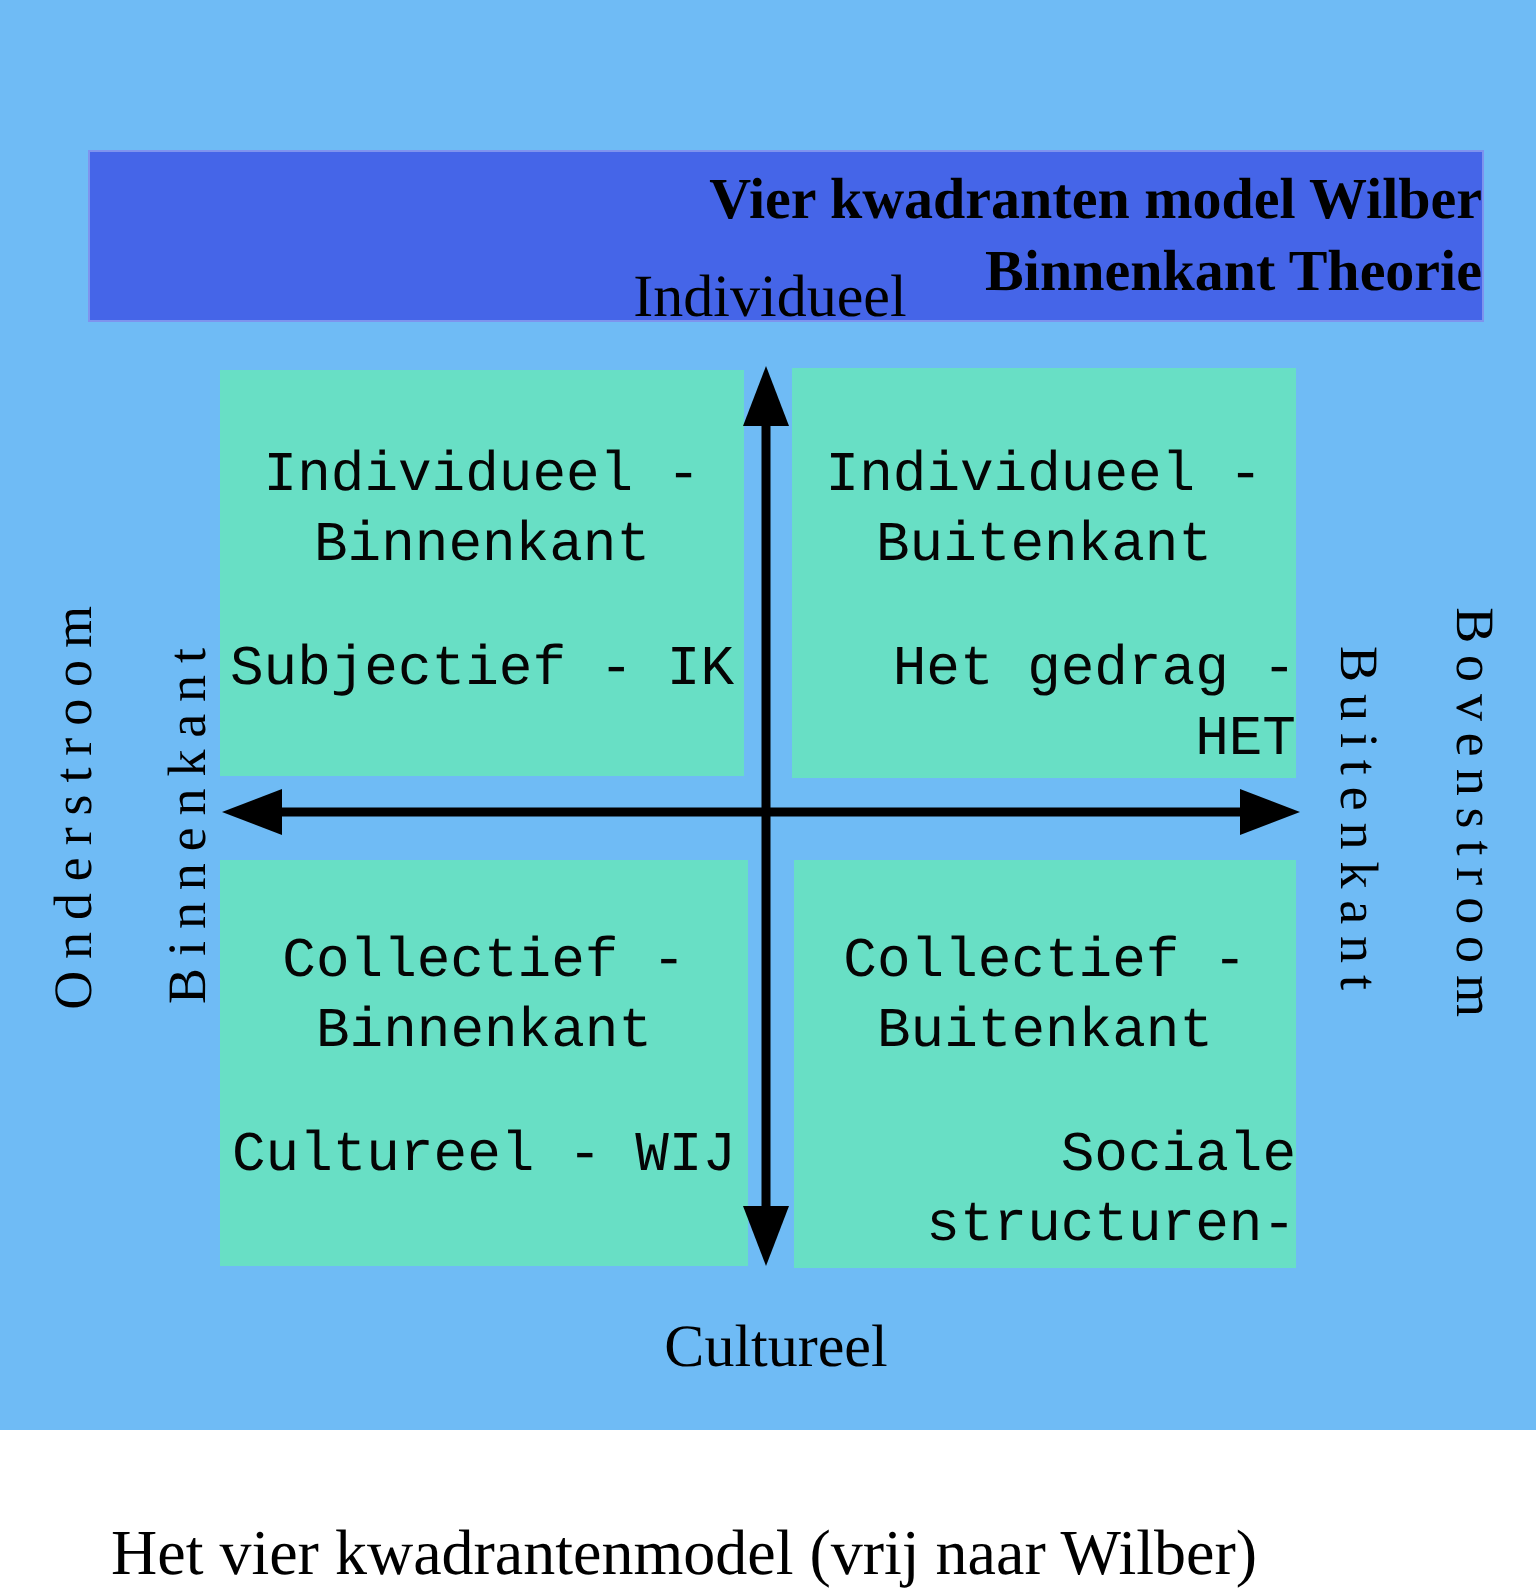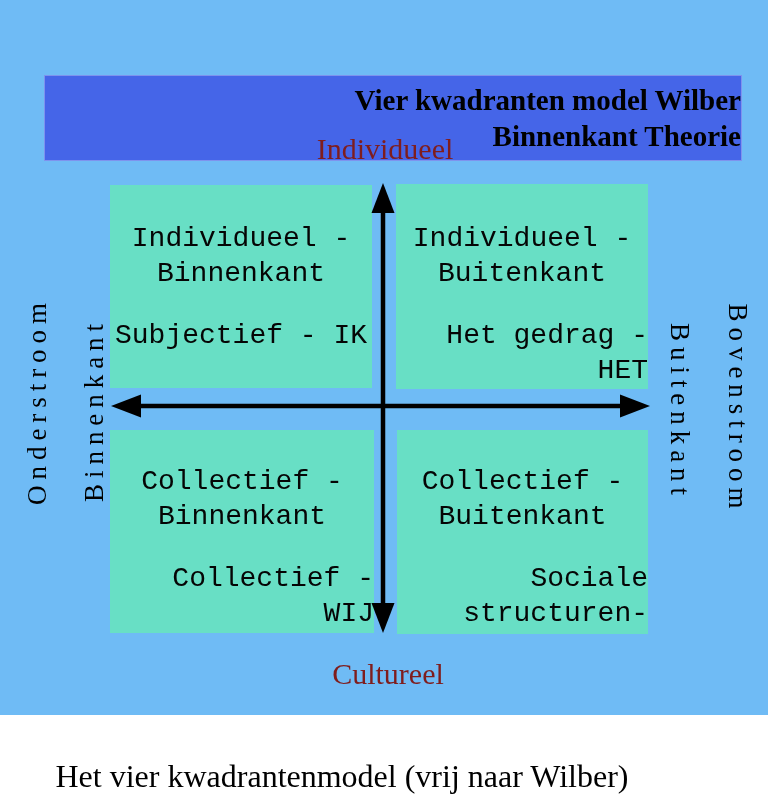--- a/index.html
+++ b/index.html
@@ -35,21 +35,21 @@
     text-align:center;
     margin-top:48px;
   }
   .banner-line{
     font-size:29px;font-weight:bold;line-height:36px;
     color:#000;
   }
   .axis-label{
     position:absolute;
     font-size:30px;line-height:32px;
-    white-space:nowrap;color:#7f1d1d;
+    white-space:nowrap;color:#000000;
   }
   .axis-top{left:385px;top:133px;transform:translateX(-50%);}
   .axis-bottom{left:388px;top:658px;transform:translateX(-50%);}
   .side-label{
     position:absolute;
     font-size:27px;
     letter-spacing:0.22em;
     white-space:nowrap;color:#000;
   }
   .rot-left{transform:translate(-50%,-50%) rotate(-90deg);}
@@ -106,21 +106,21 @@
 
     <div class="quad quad-tr">
       <div>Individueel -</div>
       <div>Buitenkant</div>
       <div class="subtitle">Het gedrag - HET</div>
     </div>
 
     <div class="quad quad-bl">
       <div>Collectief -</div>
       <div>Binnenkant</div>
-      <div class="subtitle">Collectief - WIJ</div>
+      <div class="subtitle">Cultureel - WIJ</div>
     </div>
 
     <div class="quad quad-br">
       <div>Collectief -</div>
       <div>Buitenkant</div>
       <div class="subtitle">Sociale structuren-</div>
     </div>
 
     <svg class="axes-svg" viewBox="0 0 768 715">
 

